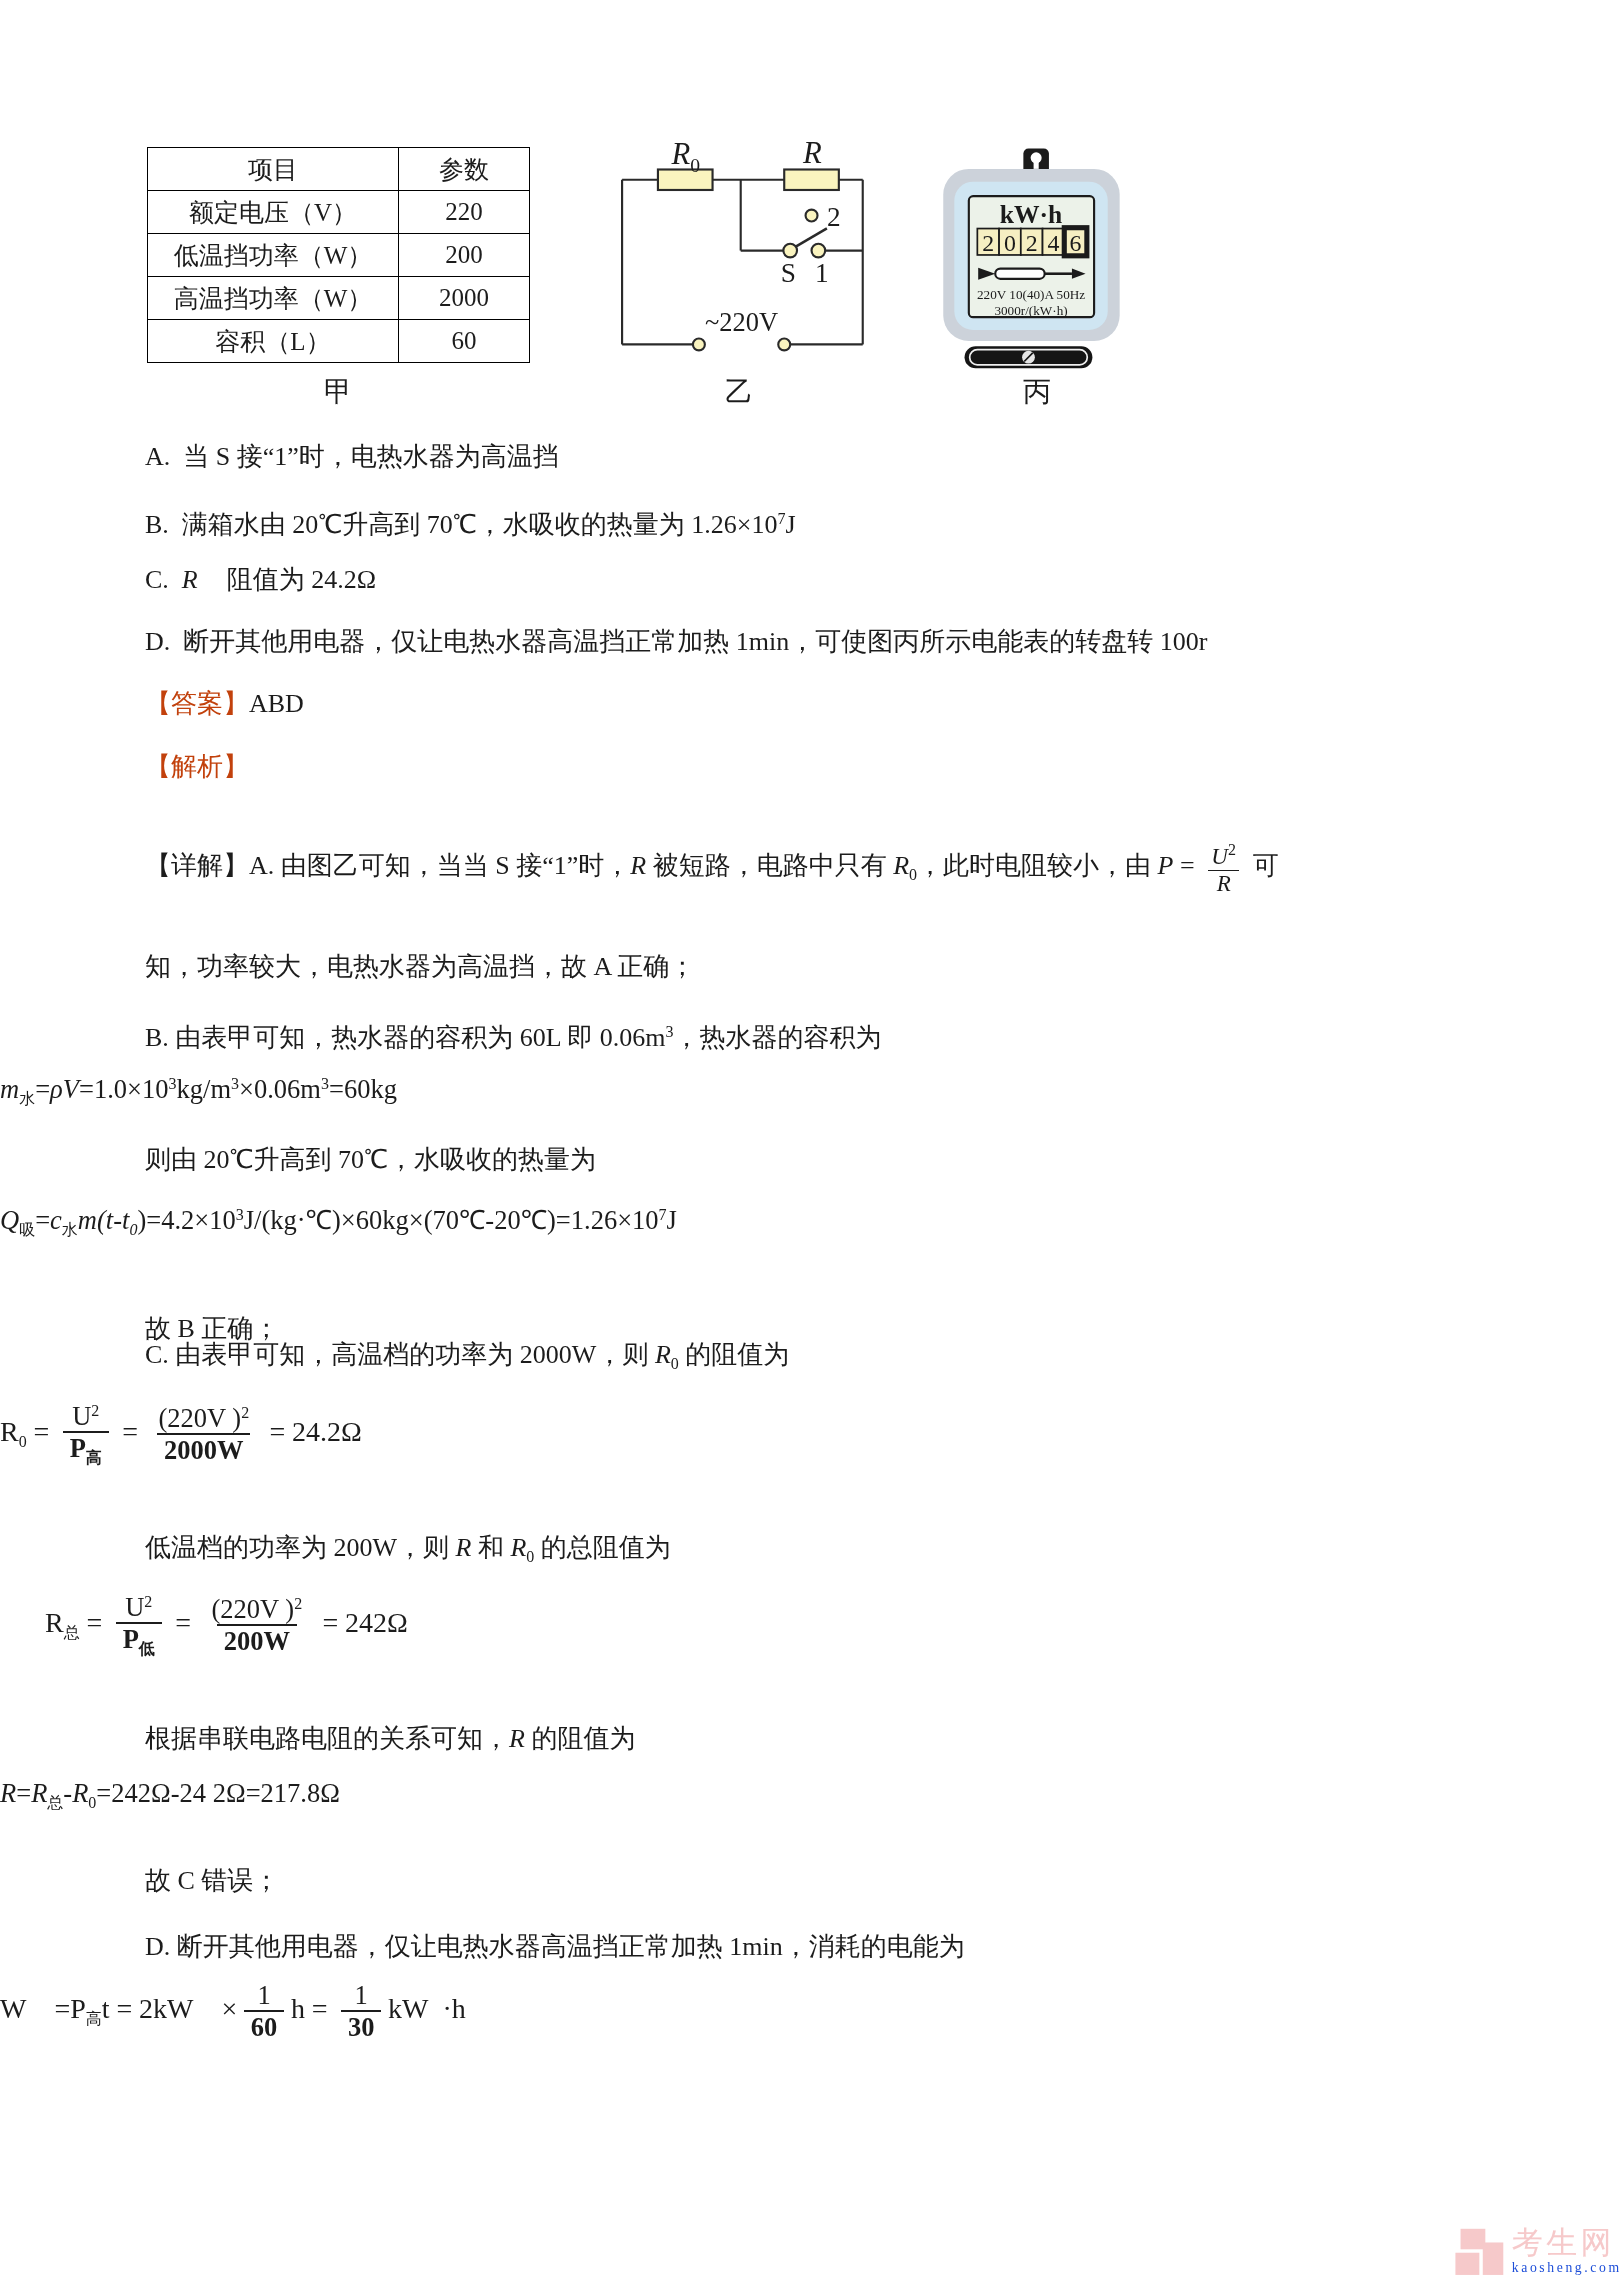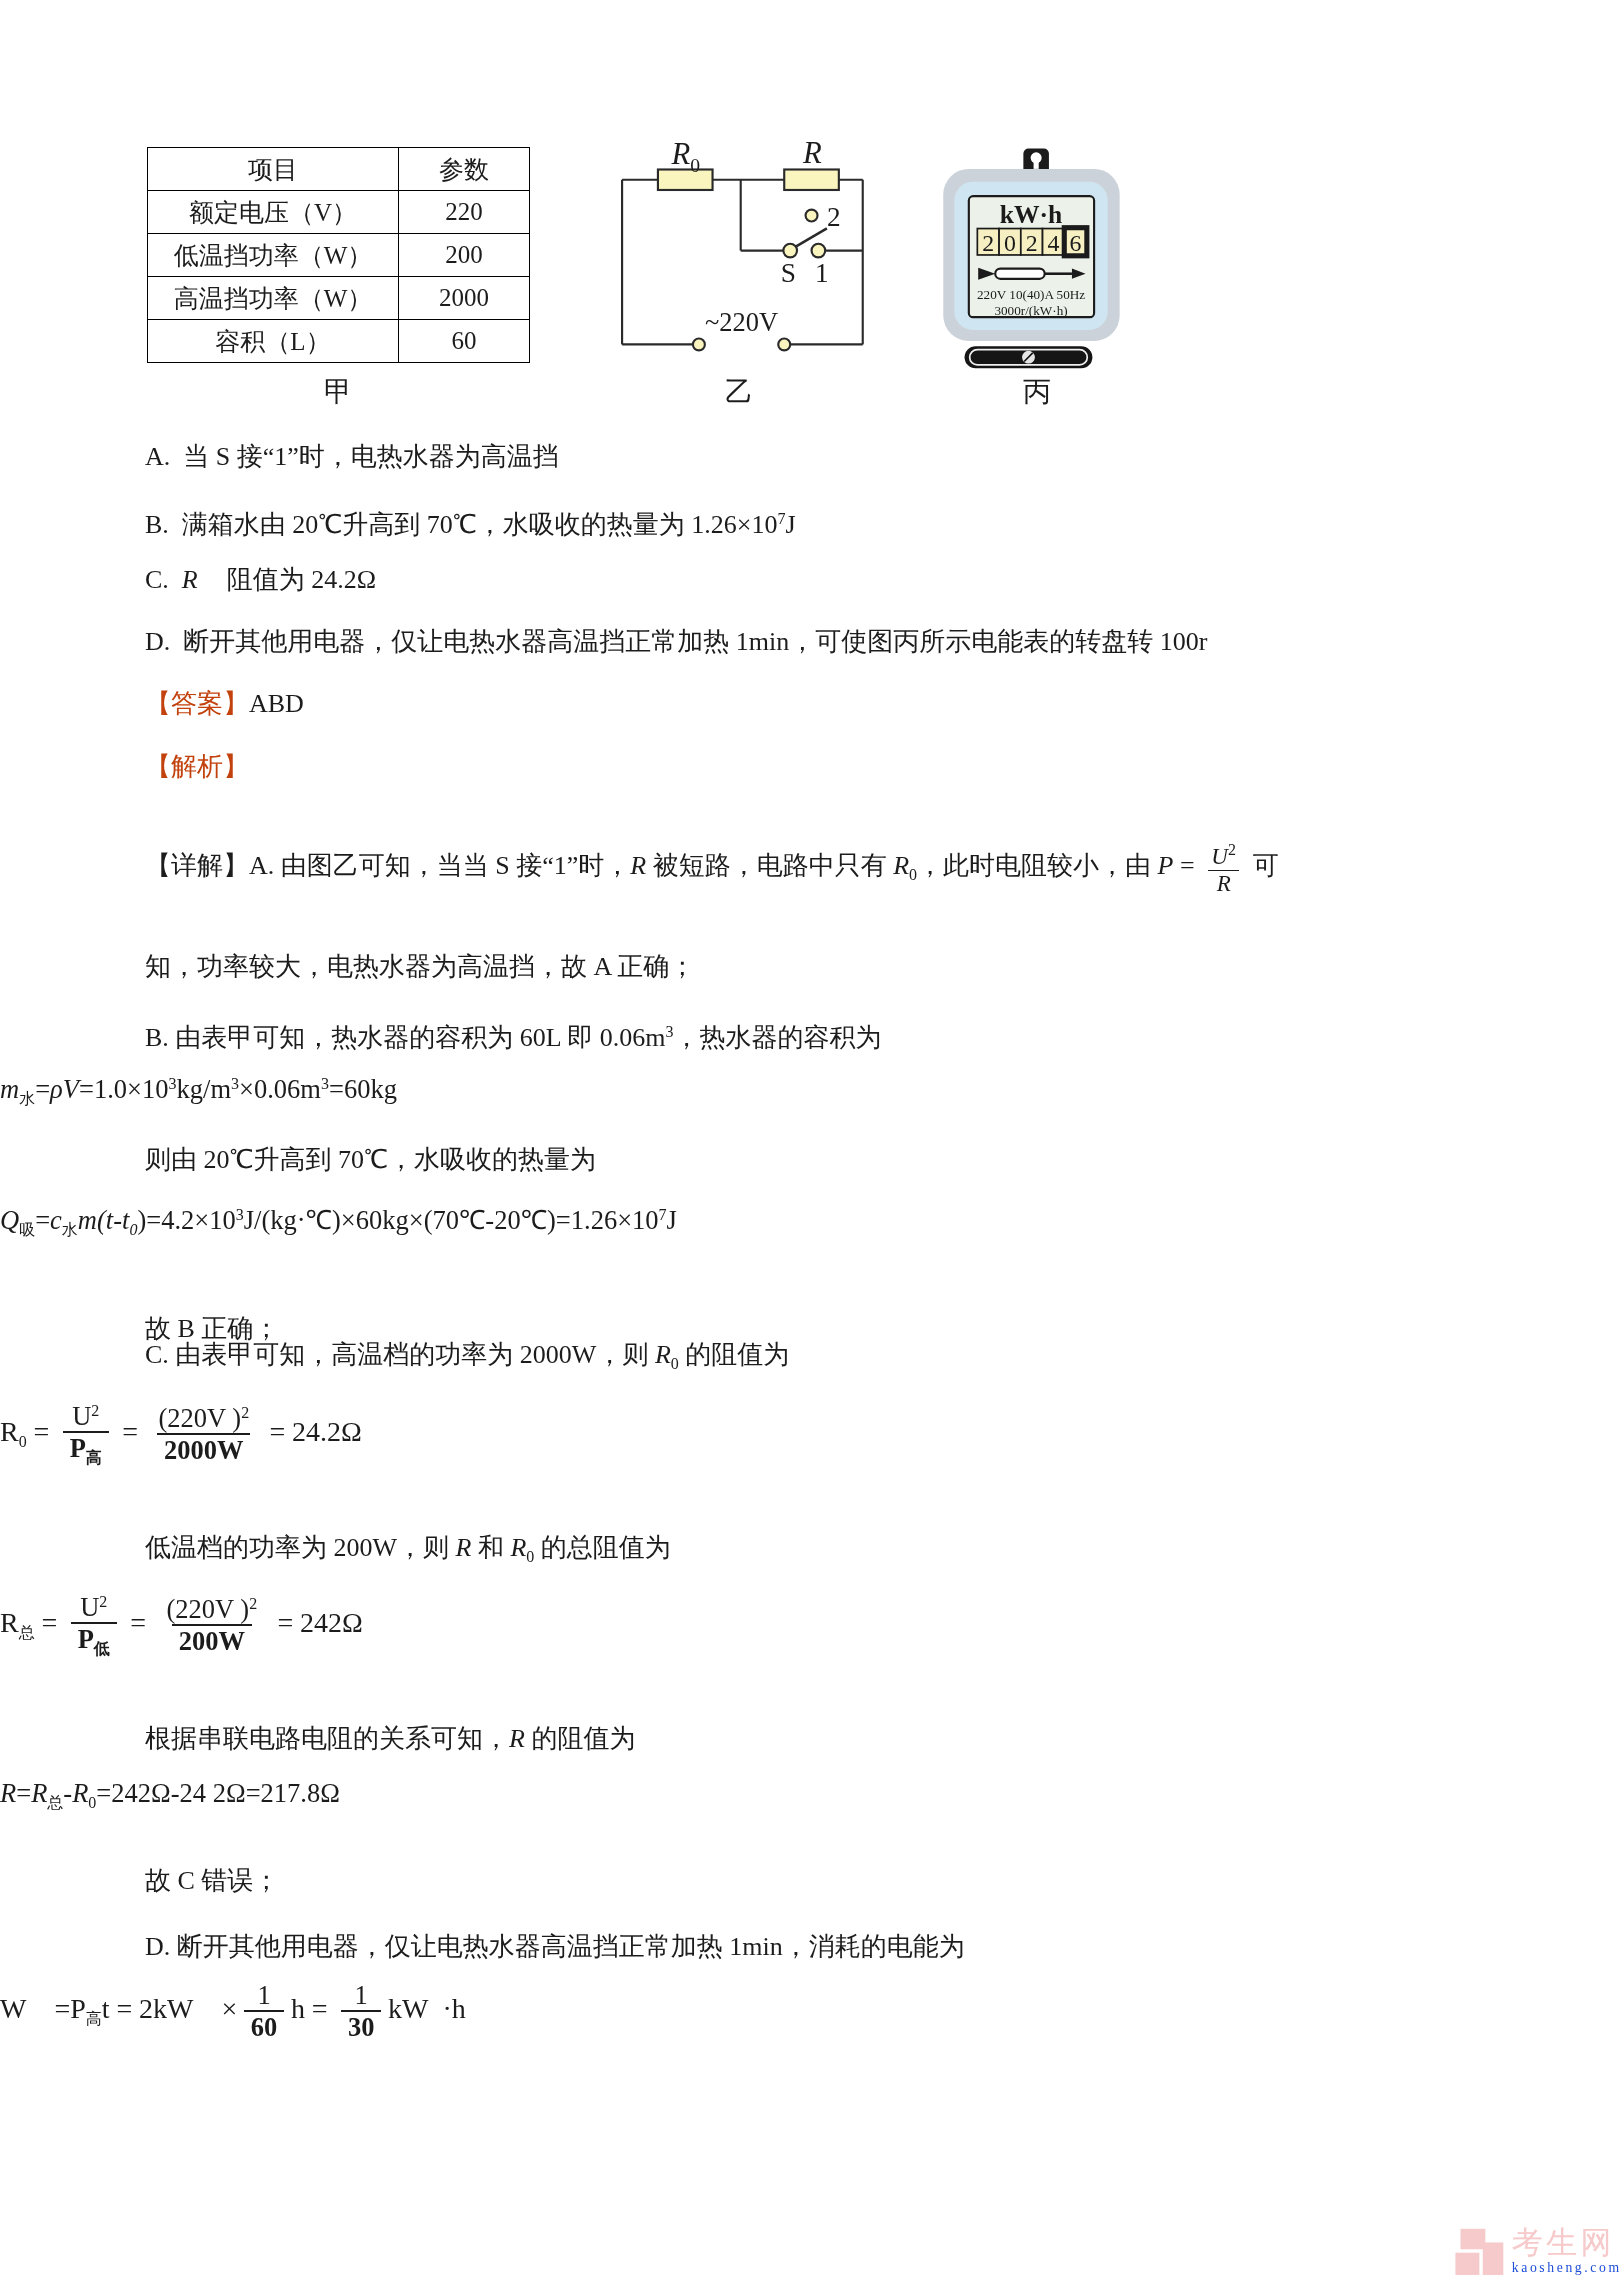--- a/index.html
+++ b/index.html
@@ -192,21 +192,21 @@
       <span class="fnum"><span>U</span><span class="sp">2</span></span>
       <span class="fden"><span>P</span><span class="sb">高</span></span>
     </span><span class="eq">=</span><span class="frac">
       <span class="fnum"><span>(220V )</span><span class="sp">2</span></span>
       <span class="fden">2000W</span>
     </span><span class="eq">=</span><span>24.2Ω</span>
 </div>
 <div class="line" style="top:1529px;">
   <span>低温档的功率为 200W，则 </span><span class="it">R</span><span> 和 </span><span class="it">R</span><span class="sb">0</span><span> 的总阻值为</span>
 </div>
-<div class="centerline disp" style="top:1592px;">
+<div class="centerline disp" style="top:1592px;padding-left:45px;">
   <span>R</span><span class="sb">总</span><span class="eq">=</span><span class="frac">
       <span class="fnum"><span>U</span><span class="sp">2</span></span>
       <span class="fden"><span>P</span><span class="sb">低</span></span>
     </span><span class="eq">=</span><span class="frac">
       <span class="fnum"><span>(220V )</span><span class="sp">2</span></span>
       <span class="fden">200W</span>
     </span><span class="eq">=</span><span>242Ω</span>
 </div>
 <div class="line" style="top:1720px;">
   <span>根据串联电路电阻的关系可知，</span><span class="it">R</span><span> 的阻值为</span>

